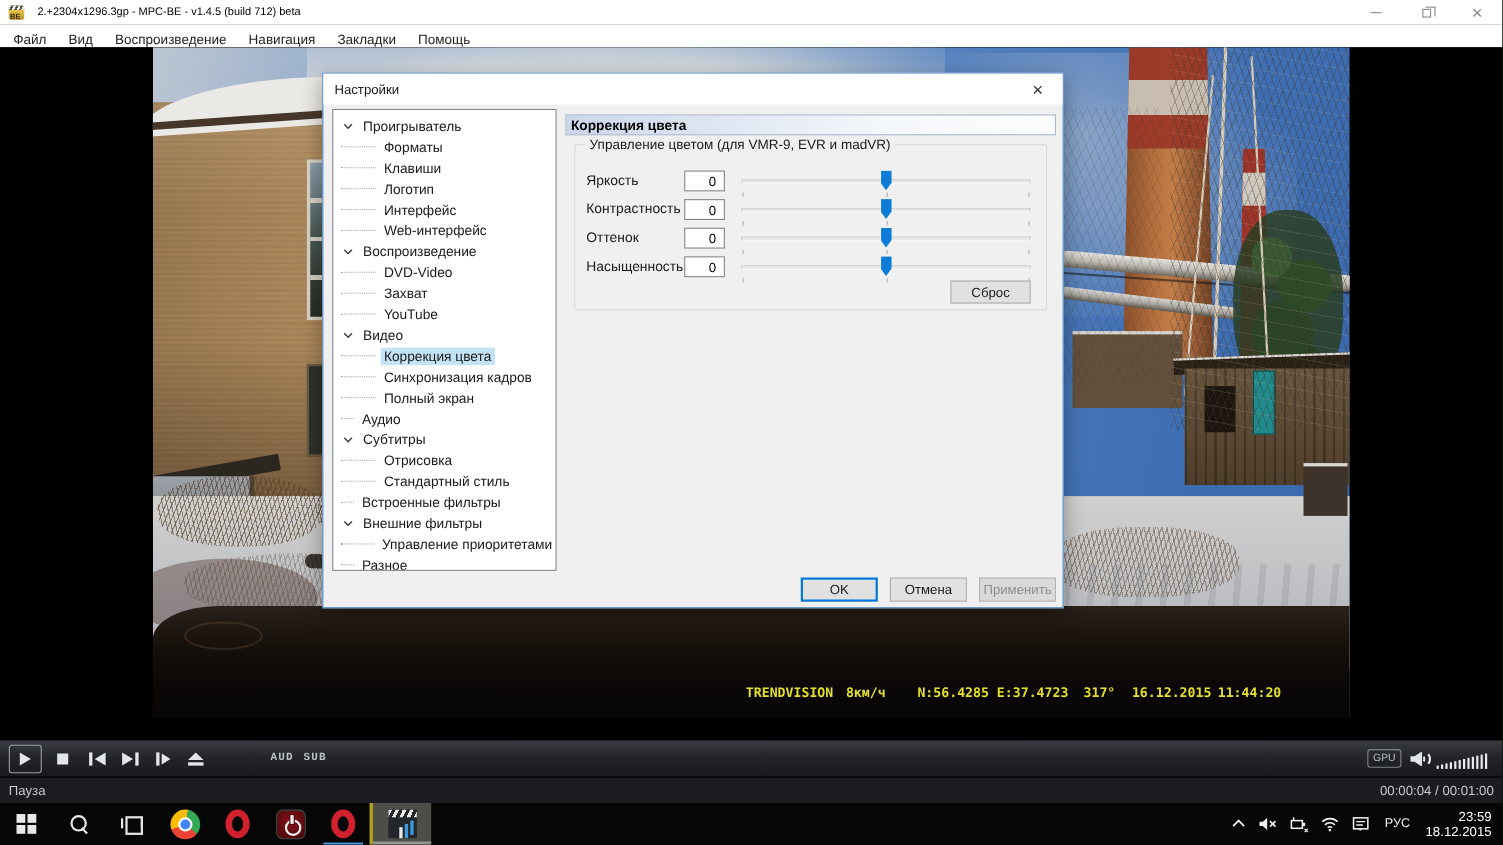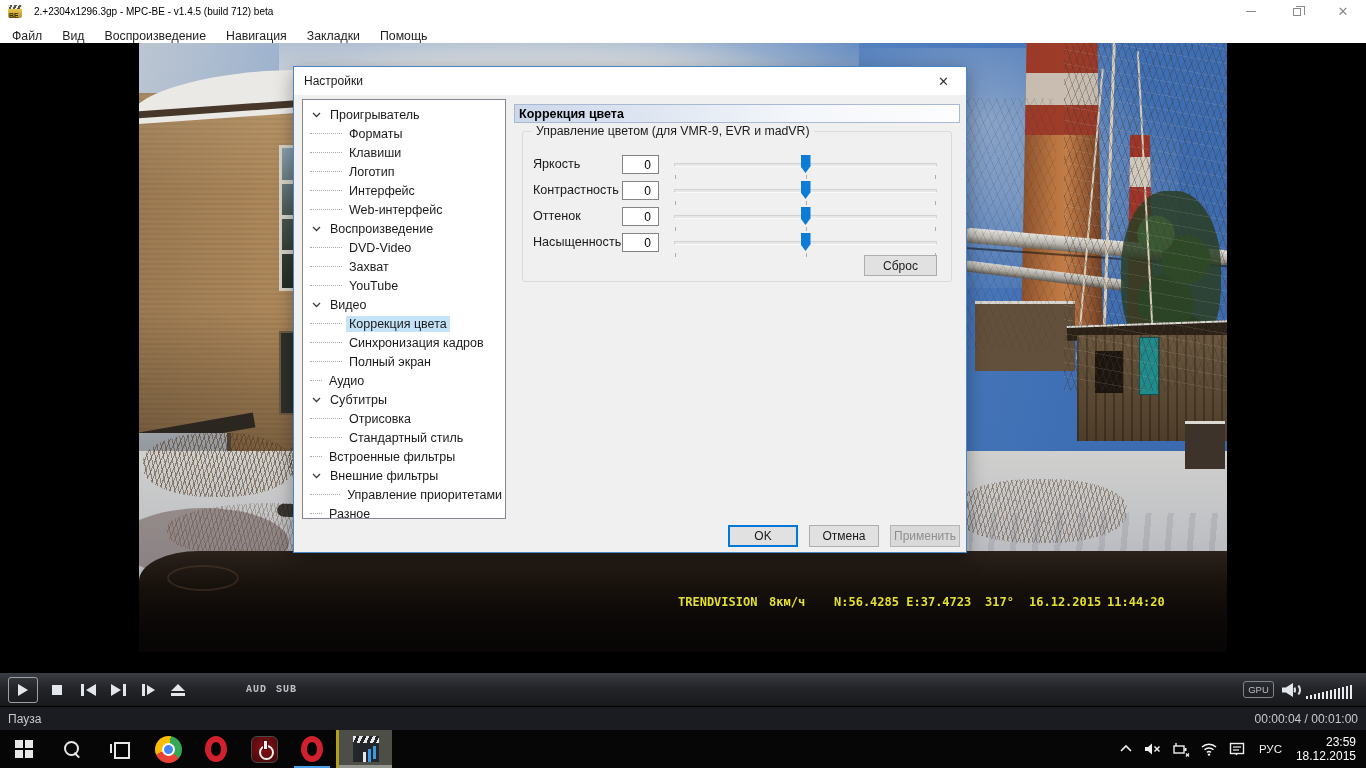--- a/index.html
+++ b/index.html
@@ -105,21 +105,21 @@
   #shedsroofR{left:928px;top:280px;width:166px;height:15px;background:#2a2016;border-top:2px solid #e0ddd8;transform:rotate(-2deg);}
   #shedswallR{left:938px;top:292px;width:150px;height:106px;
     background:linear-gradient(#6b573e,#4e3d2a),repeating-linear-gradient(90deg,rgba(0,0,0,.25) 0 2px,rgba(0,0,0,0) 2px 9px);
     background-blend-mode:multiply;}
   #tealdoor{left:1000px;top:294px;width:20px;height:58px;background:#1f8b8d;border:1px solid #0e4f50;}
   #opening{left:956px;top:308px;width:28px;height:42px;background:#1c150f;}
   #hutR{left:1046px;top:378px;width:40px;height:48px;background:#3e332a;border-top:3px solid #dcd9d4;}
   #trackR{left:830px;top:470px;width:258px;height:92px;
     background:repeating-linear-gradient(95deg,rgba(120,125,135,.22) 0 6px,rgba(0,0,0,0) 6px 22px);}
   
-  .ovl{position:absolute;top:552px;height:14px;font-family:"DejaVu Sans Mono","Liberation Mono",monospace;
+  .ovl{position:absolute;top:580px;height:14px;font-family:"DejaVu Sans Mono","Liberation Mono",monospace;
        font-weight:bold;font-size:12px;line-height:14px;color:#e4e02c;text-shadow:0 1px 1px rgba(0,0,0,.8);white-space:nowrap;}
 
   
   #dialog{position:absolute;left:293px;top:66px;width:674px;height:487px;background:#f0f0f0;
     border:1px solid #4886c5;box-shadow:0 6px 18px rgba(0,0,0,.35);}
   #dtitlebar{position:absolute;left:0;top:0;right:0;height:28px;background:#fff;display:flex;align-items:center;}
   #dtitle{margin-left:10px;font-size:12px;color:#1a1a1a;}
   #dclose{position:absolute;right:0;top:0;width:45px;height:28px;display:flex;align-items:center;justify-content:center;color:#333;font-size:13px;}
   #treebox{position:absolute;left:8px;top:32px;width:204px;height:420px;background:#fff;border:1px solid #828790;overflow:hidden;padding-top:5px;}
   .trow{height:19px;display:flex;align-items:center;font-size:12.5px;color:#1a1a1a;padding-left:7px;white-space:nowrap;}

